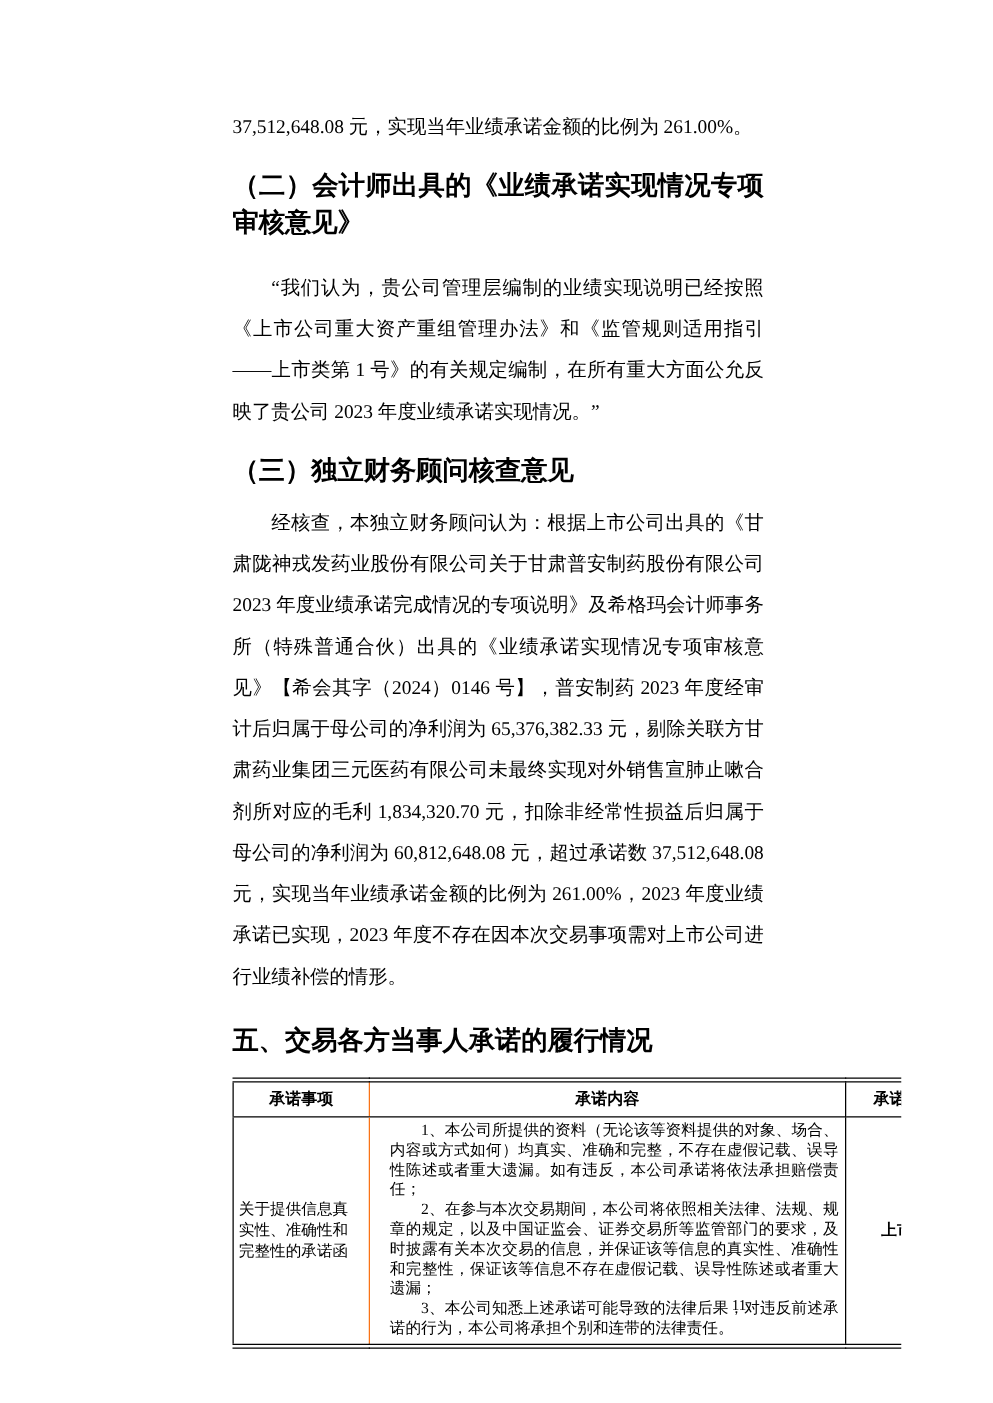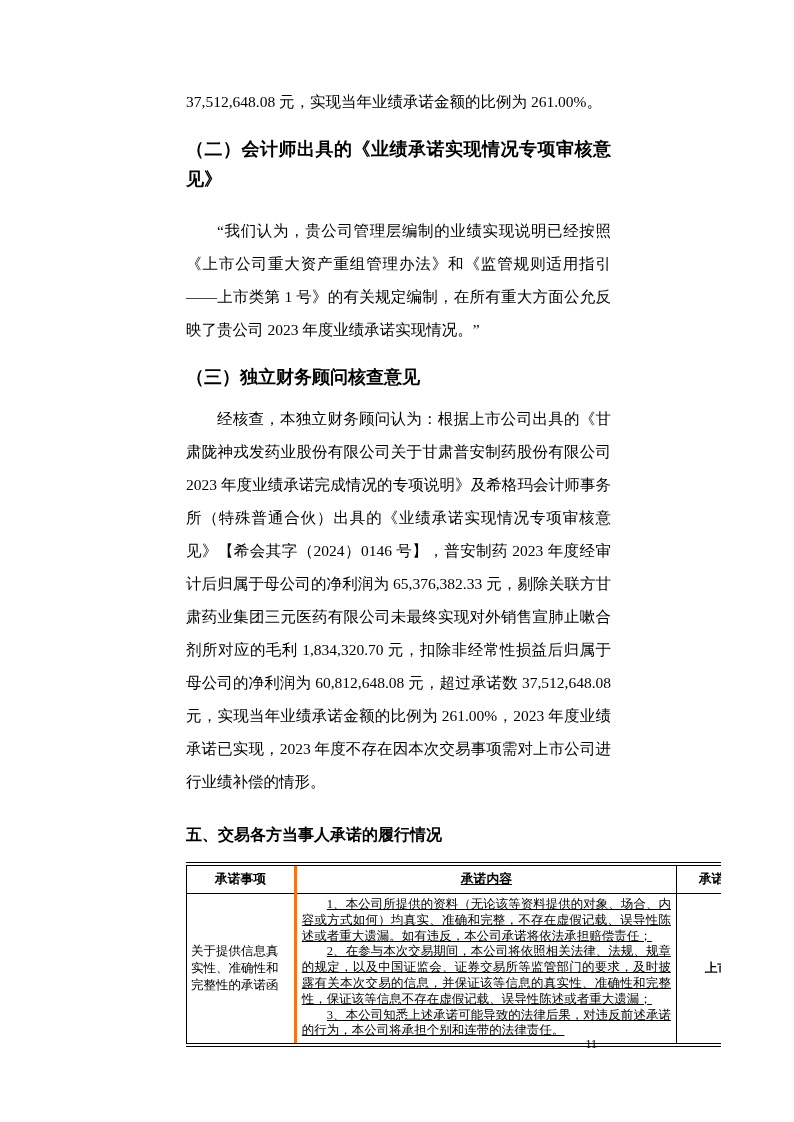--- a/index.html
+++ b/index.html
@@ -23,30 +23,30 @@
     font-size: 15.5px;
     line-height: 33px;
     text-align: justify;
     text-justify: inter-ideograph;
     margin: 0;
   }
   .indent { text-indent: 2em; }
   .h-sub {
     font-family: "Liberation Sans", "DejaVu Sans", sans-serif;
     font-weight: bold;
-    font-size: 18px;
+    font-size: 21px;
     line-height: 30px;
     margin: 16px 0 10px 0;
     text-align: justify;
     text-justify: inter-ideograph;
   }
   .h-main {
-    font-family: Liberation Sans, sans-serif;
+    font-family: Liberation Mono, monospace;
     font-weight: bold;
-    font-size: 16px;
+    font-size: 21px;
     line-height: 30px;
     margin: 22px 0 12px 0;
   }
   .h-sub2 {
     font-family: "Liberation Sans", "DejaVu Sans", sans-serif;
     font-weight: bold;
     font-size: 18.5px;
     line-height: 40px;
     margin: 14px 0 10px 0;
     text-align: justify;
@@ -68,28 +68,28 @@
     border-bottom: 1px solid #000;
     font-family: "Liberation Sans", "DejaVu Sans", sans-serif;
     font-weight: bold;
     text-align: center;
     padding: 5px 2px;
     font-size: 12.8px;
   }
   table.commitments td, table.commitments th {
     vertical-align: middle;
   }
-  .col-divider-l { border-left: 3px solid #f97316; text-decoration: underline; }
+  .col-divider-l { border-left: 1px solid #f97316; }
   .col-divider-r { border-right: 1px solid #000; }
   td.cell-item {
     padding: 2px 4px;
     line-height: 17px;
   }
   td.cell-content {
-    padding: 3px 5px 4px 5px;
+    padding: 3px 5px 4px 16px;
   }
   td.cell-content p {
     margin: 0;
     text-indent: 2em;
     text-align: justify;
     text-justify: inter-ideograph;
     line-height: 15.8px;
   }
   td.cell-party {
     text-align: right;

